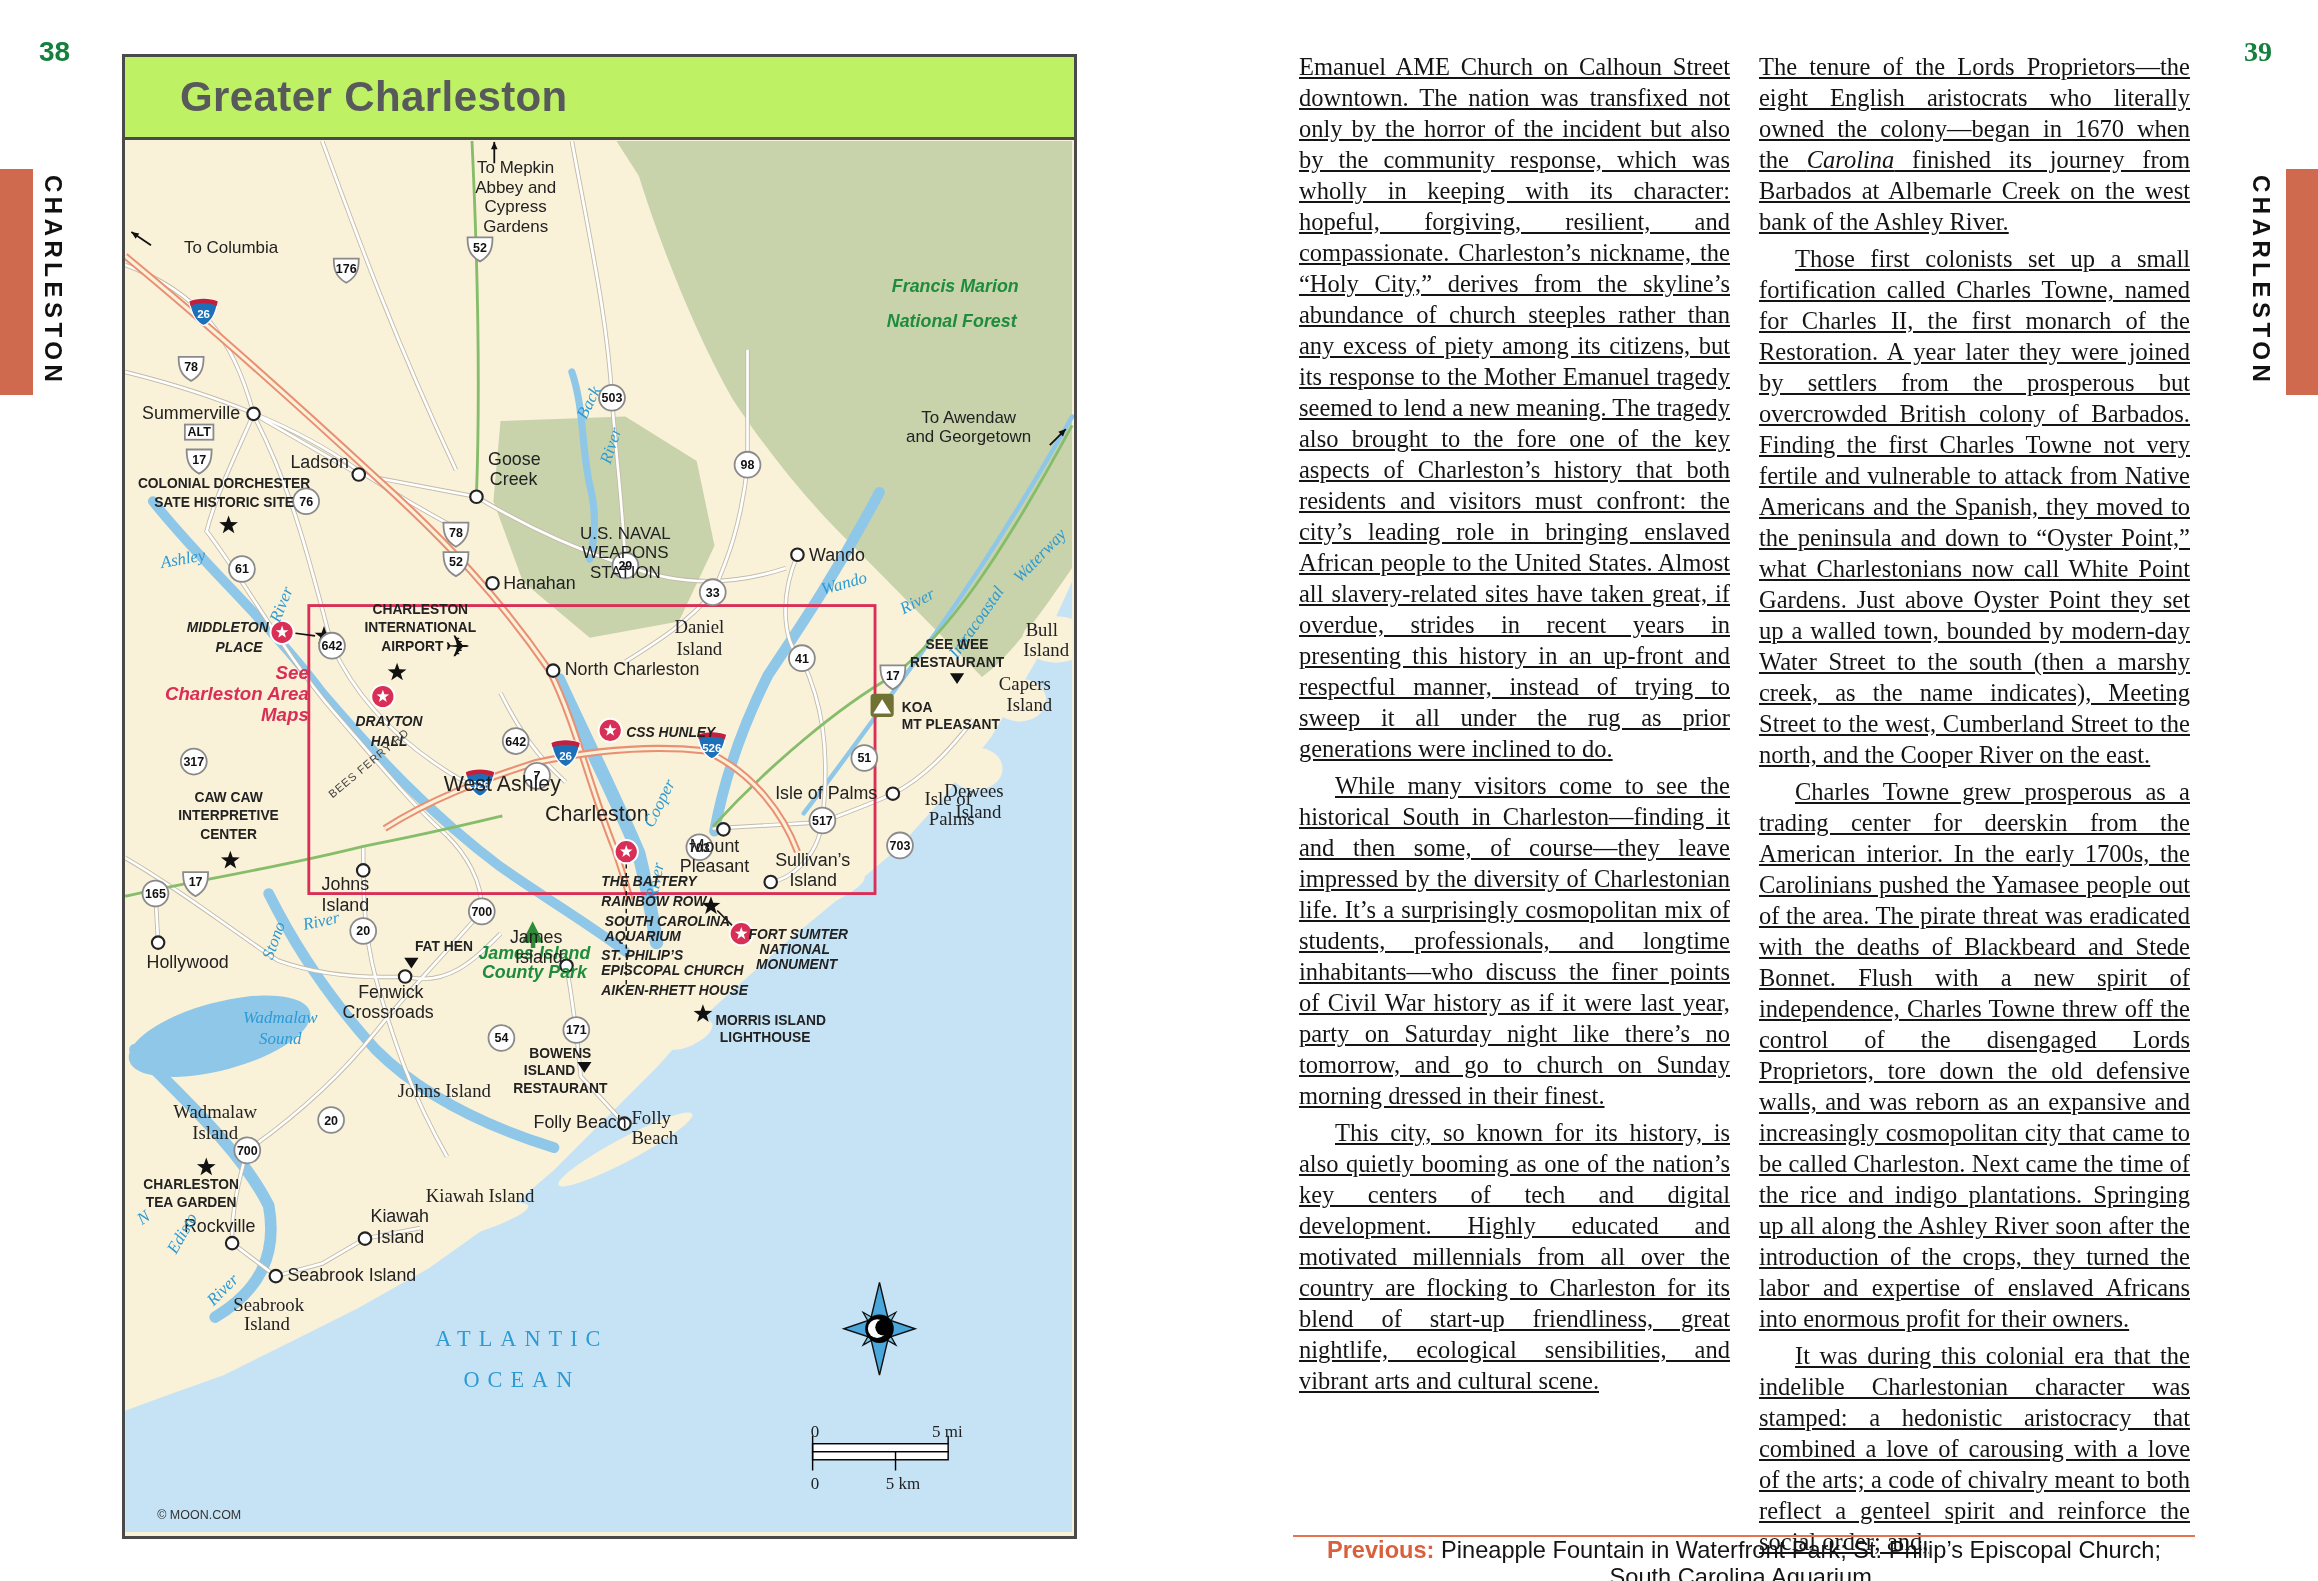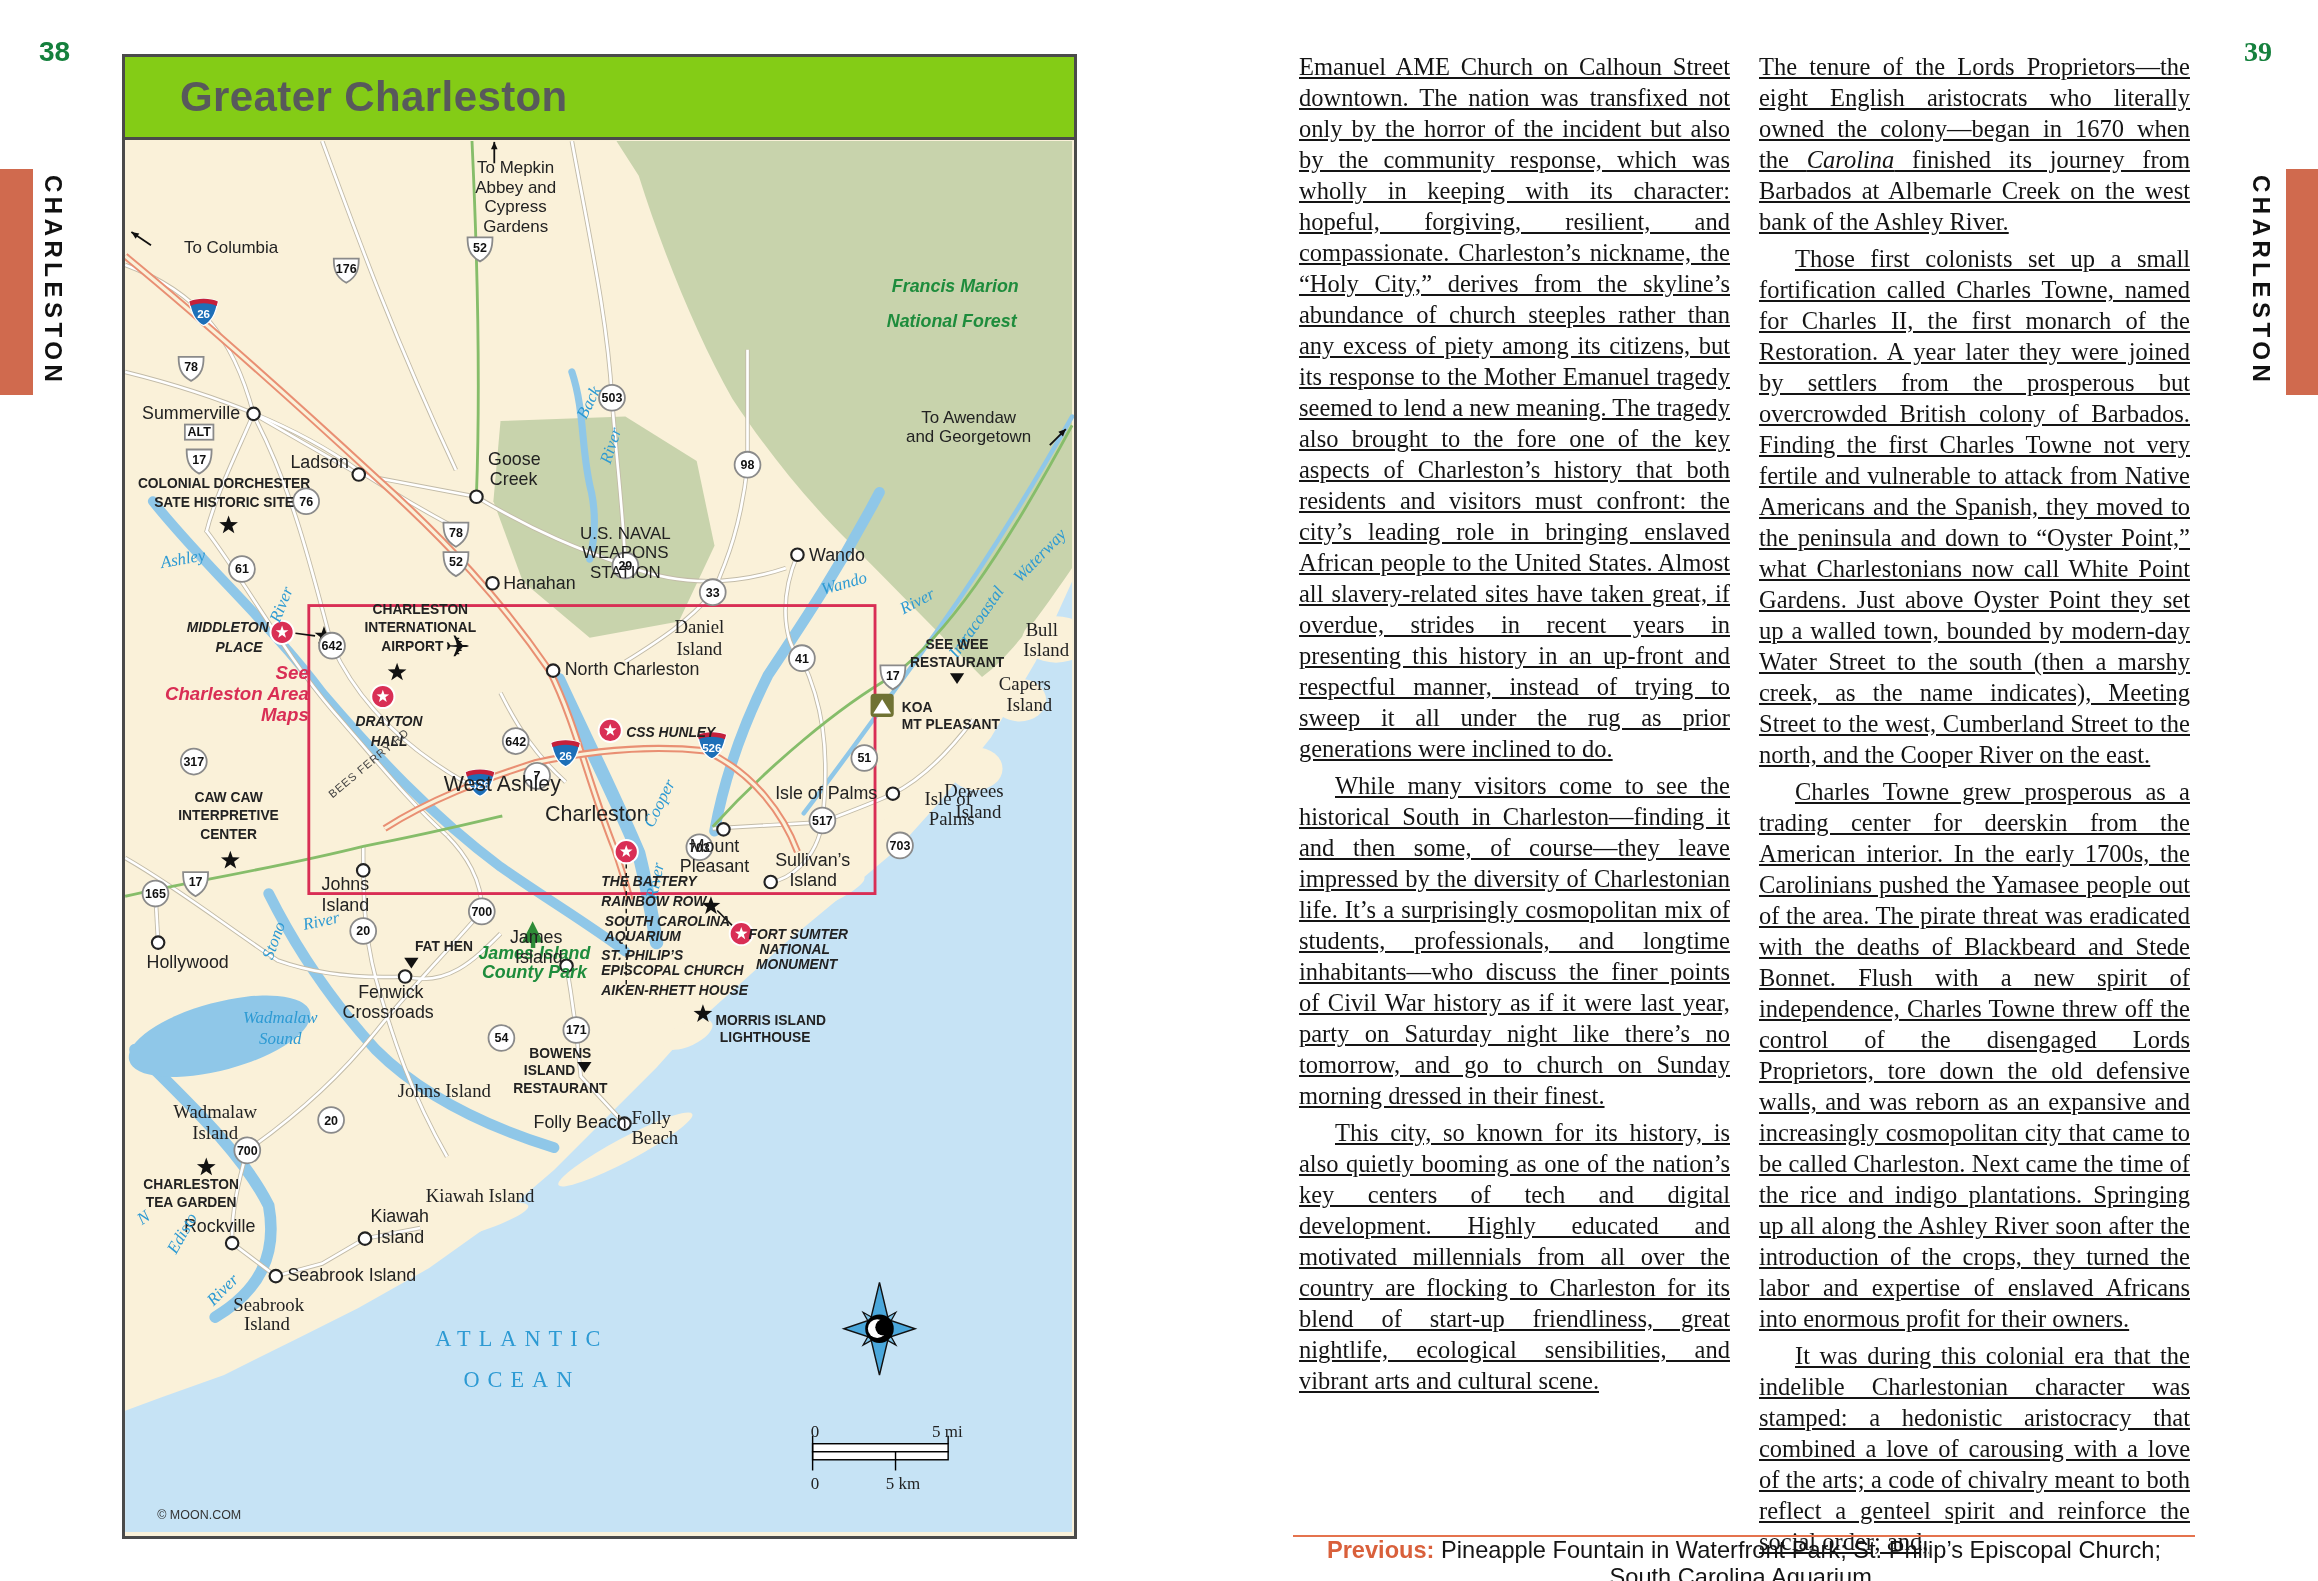--- a/index.html
+++ b/index.html
@@ -12,21 +12,21 @@
 
   .tab-bar{position:absolute;top:169px;width:33px;height:226px;background:#D06A4E;}
   #tab-bar-left{left:0;} #tab-bar-right{right:0;}
   .tab-text{position:absolute;top:175px;font-weight:bold;font-size:24px;letter-spacing:4.5px;
             writing-mode:vertical-rl;color:#111;}
   #tab-text-left{left:39px;} #tab-text-right{left:2247px;}
 
   
   #map-frame{position:absolute;left:122px;top:54px;width:949px;height:1479px;
              border:3.6px solid #4a4a4a;background:#FAF1D9;}
-  #map-title-band{position:absolute;left:0;top:0;width:100%;height:80px;background:#84cc16;
+  #map-title-band{position:absolute;left:0;top:0;width:100%;height:80px;background:#bef264;
                   border-bottom:3.6px solid #4a4a4a;}
   #map-title{position:absolute;left:55px;top:16px;font-weight:bold;font-size:42px;color:#58595B;
              letter-spacing:0.4px;}
   #map-svg{position:absolute;left:0;top:84px;}
 
   
   text.ml{font-family:"Liberation Sans",sans-serif;fill:#222;}
   text.city{font-size:20px;}
   text.city-lg{font-size:24px;}
   text.island{font-family:"Liberation Serif",serif;font-size:21px;}

